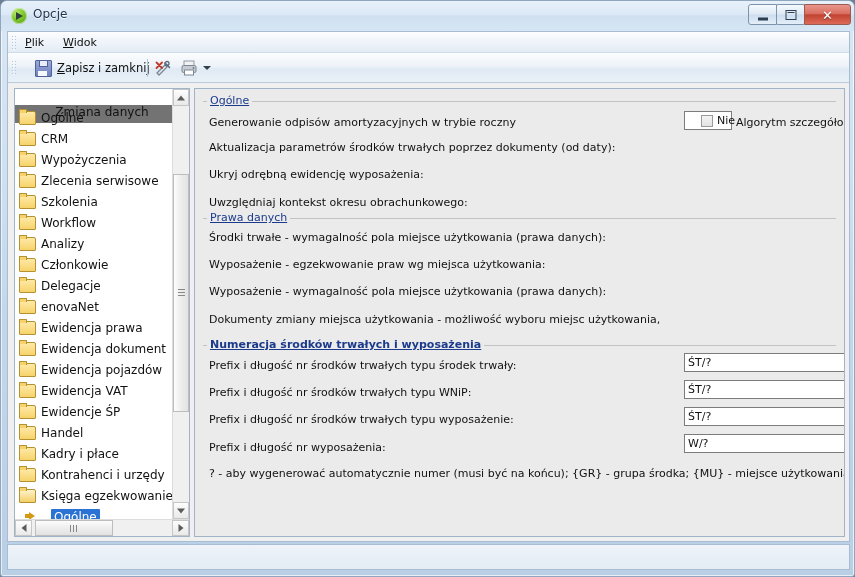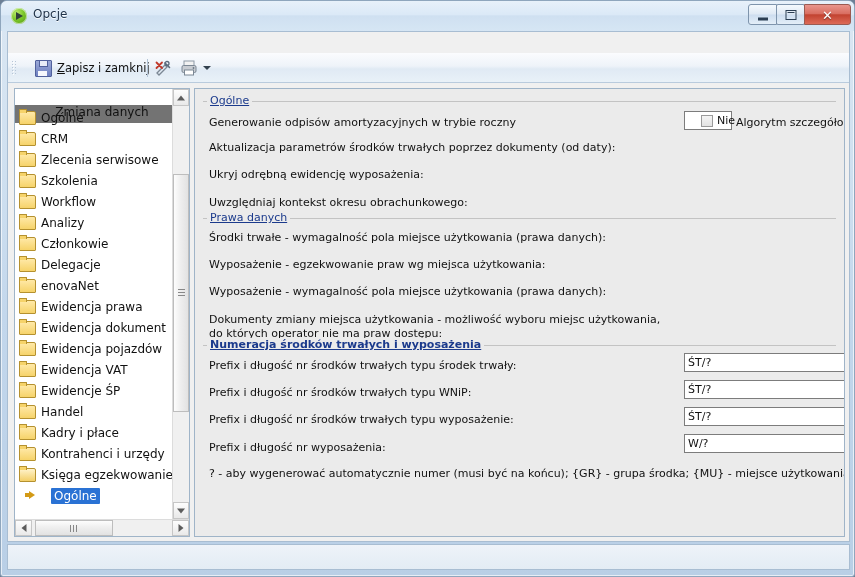--- a/index.html
+++ b/index.html
@@ -434,20 +434,25 @@
           <span class="gl"></span>
         </div>
       <div class="wbtn close">
           <span class="gl">✕</span>
         </div>
     </div>
   </div>
 
   <div class="client">
 
+    <div class="menubar">
+      <div class="grip"></div>
+      <div class="mi" style="left:12px;"><u>P</u><span>lik</span></div>
+      <div class="mi" style="left:50px;"><u>W</u><span>idok</span></div>
+    </div>
 
     <div class="toolbar">
       <div class="grip" style="top:7px;"></div>
       <div class="tb-save">
         <span class="floppy"></span>
         <span class="tb-label"><u>Z</u>apisz i zamknij</span>
       </div>
       <div class="tb-sep"></div>
       <div class="tb-tools">
         <svg width="18" height="18" viewBox="0 0 18 18">
@@ -475,20 +480,24 @@
         <div class="tnode">
             <span class="folder"></span>
             <span>Ogólne</span>
           </div>
         <div class="tnode">
             <span class="folder"></span>
             <span>CRM</span>
           </div>
         <div class="tnode">
             <span class="folder"></span>
+            <span>Wypożyczenia</span>
+          </div>
+        <div class="tnode">
+            <span class="folder"></span>
             <span>Zlecenia serwisowe</span>
           </div>
         <div class="tnode">
             <span class="folder"></span>
             <span>Szkolenia</span>
           </div>
         <div class="tnode">
             <span class="folder"></span>
             <span>Workflow</span>
           </div>
@@ -597,21 +606,20 @@
         <div class="group-title">Prawa danych</div>
       </div>
 
       <div class="lbl" style="left:14px; top:142px;">Środki trwałe - wymagalność pola miejsce użytkowania (prawa danych):</div>
 
       <div class="lbl" style="left:14px; top:169px;">Wyposażenie - egzekwowanie praw wg miejsca użytkowania:</div>
 
       <div class="lbl" style="left:14px; top:196px;">Wyposażenie - wymagalność pola miejsce użytkowania (prawa danych):</div>
 
       <div class="lbl" style="left:14px; top:224px;">Dokumenty zmiany miejsca użytkowania - możliwość wyboru miejsc użytkowania,</div>
-      <div class="lbl" style="left:14px; top:238px;">do których operator nie ma praw dostępu:</div>
 
       <div class="group" style="top:256px; height:1px;font-weight:bold;">
         <div class="group-line"></div>
         <div class="group-title">Numeracja środków trwałych i wyposażenia</div>
       </div>
 
       <div class="lbl" style="left:14px; top:270px;">Prefix i długość nr środków trwałych typu środek trwały:</div>
       <div class="tinput" style="left:489px; top:264px; width:231px;">
           <span>ŚT/?</span>
         </div>

